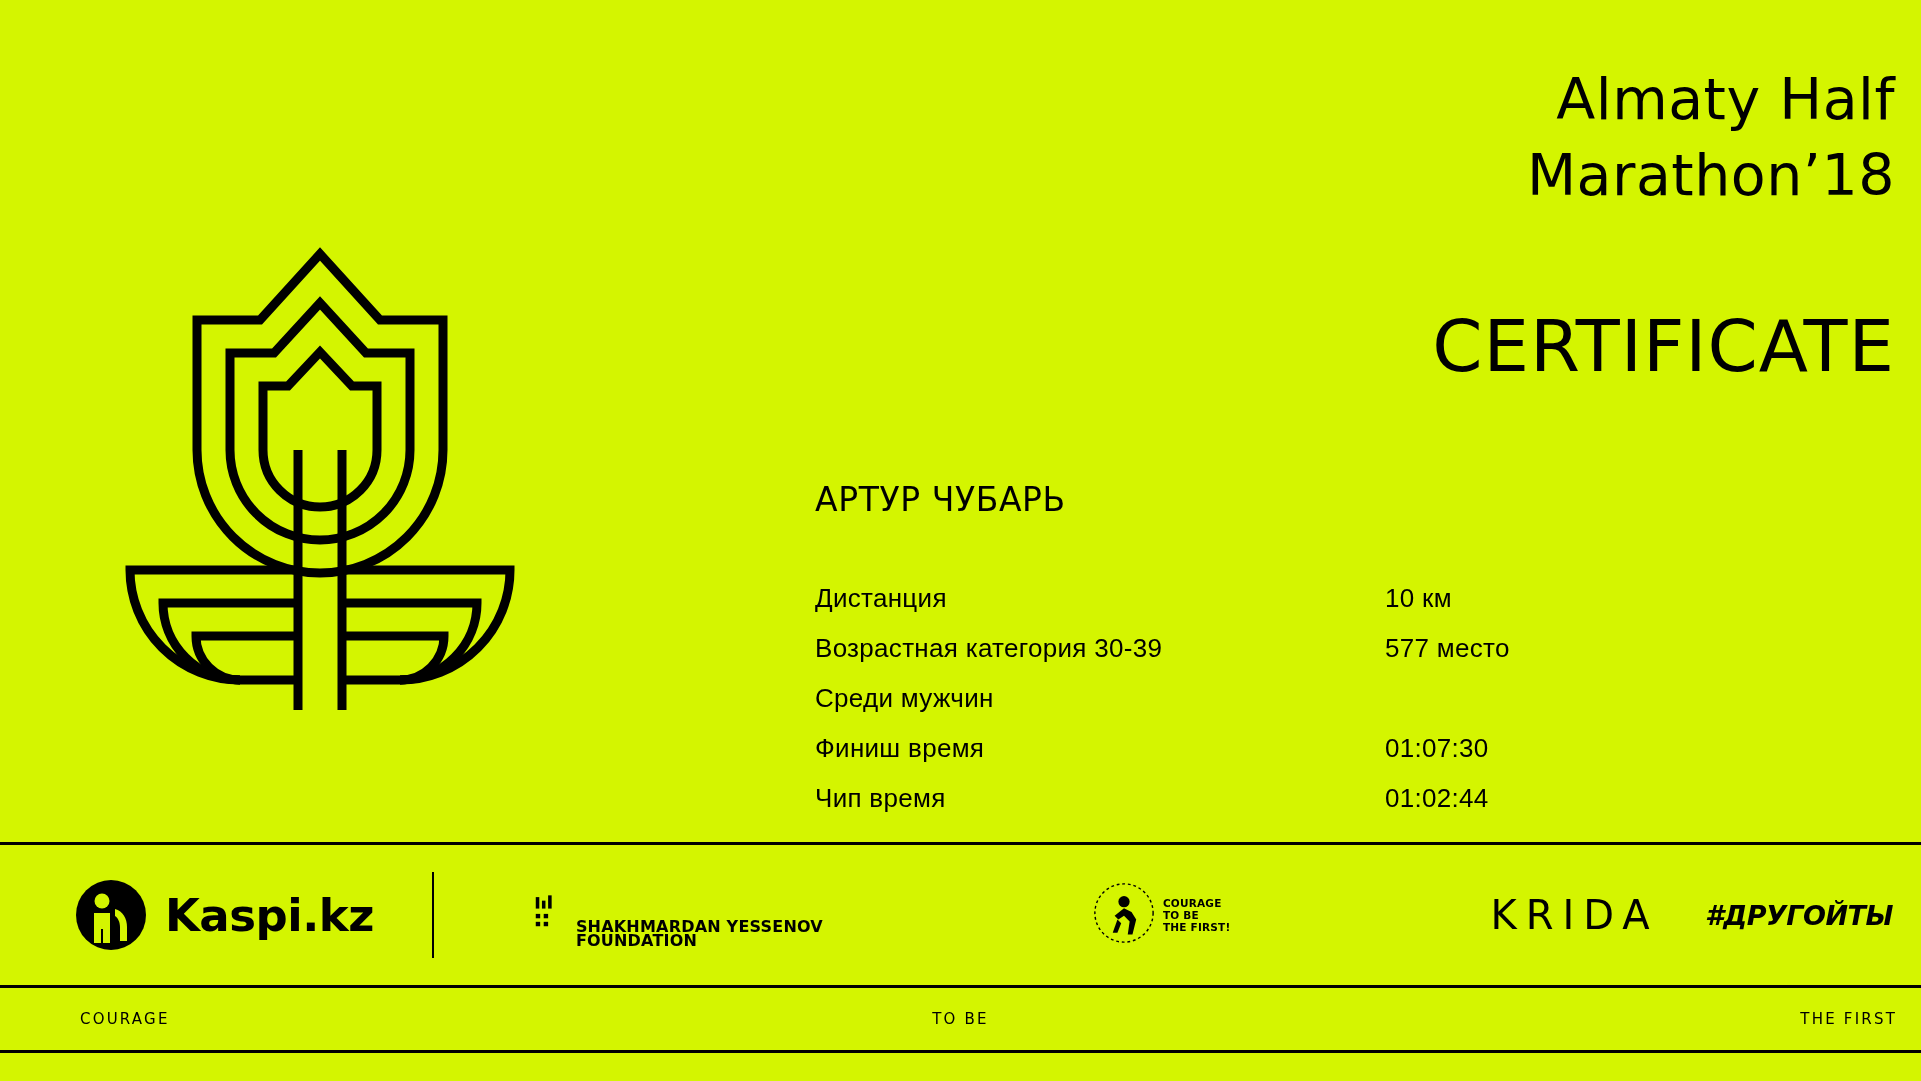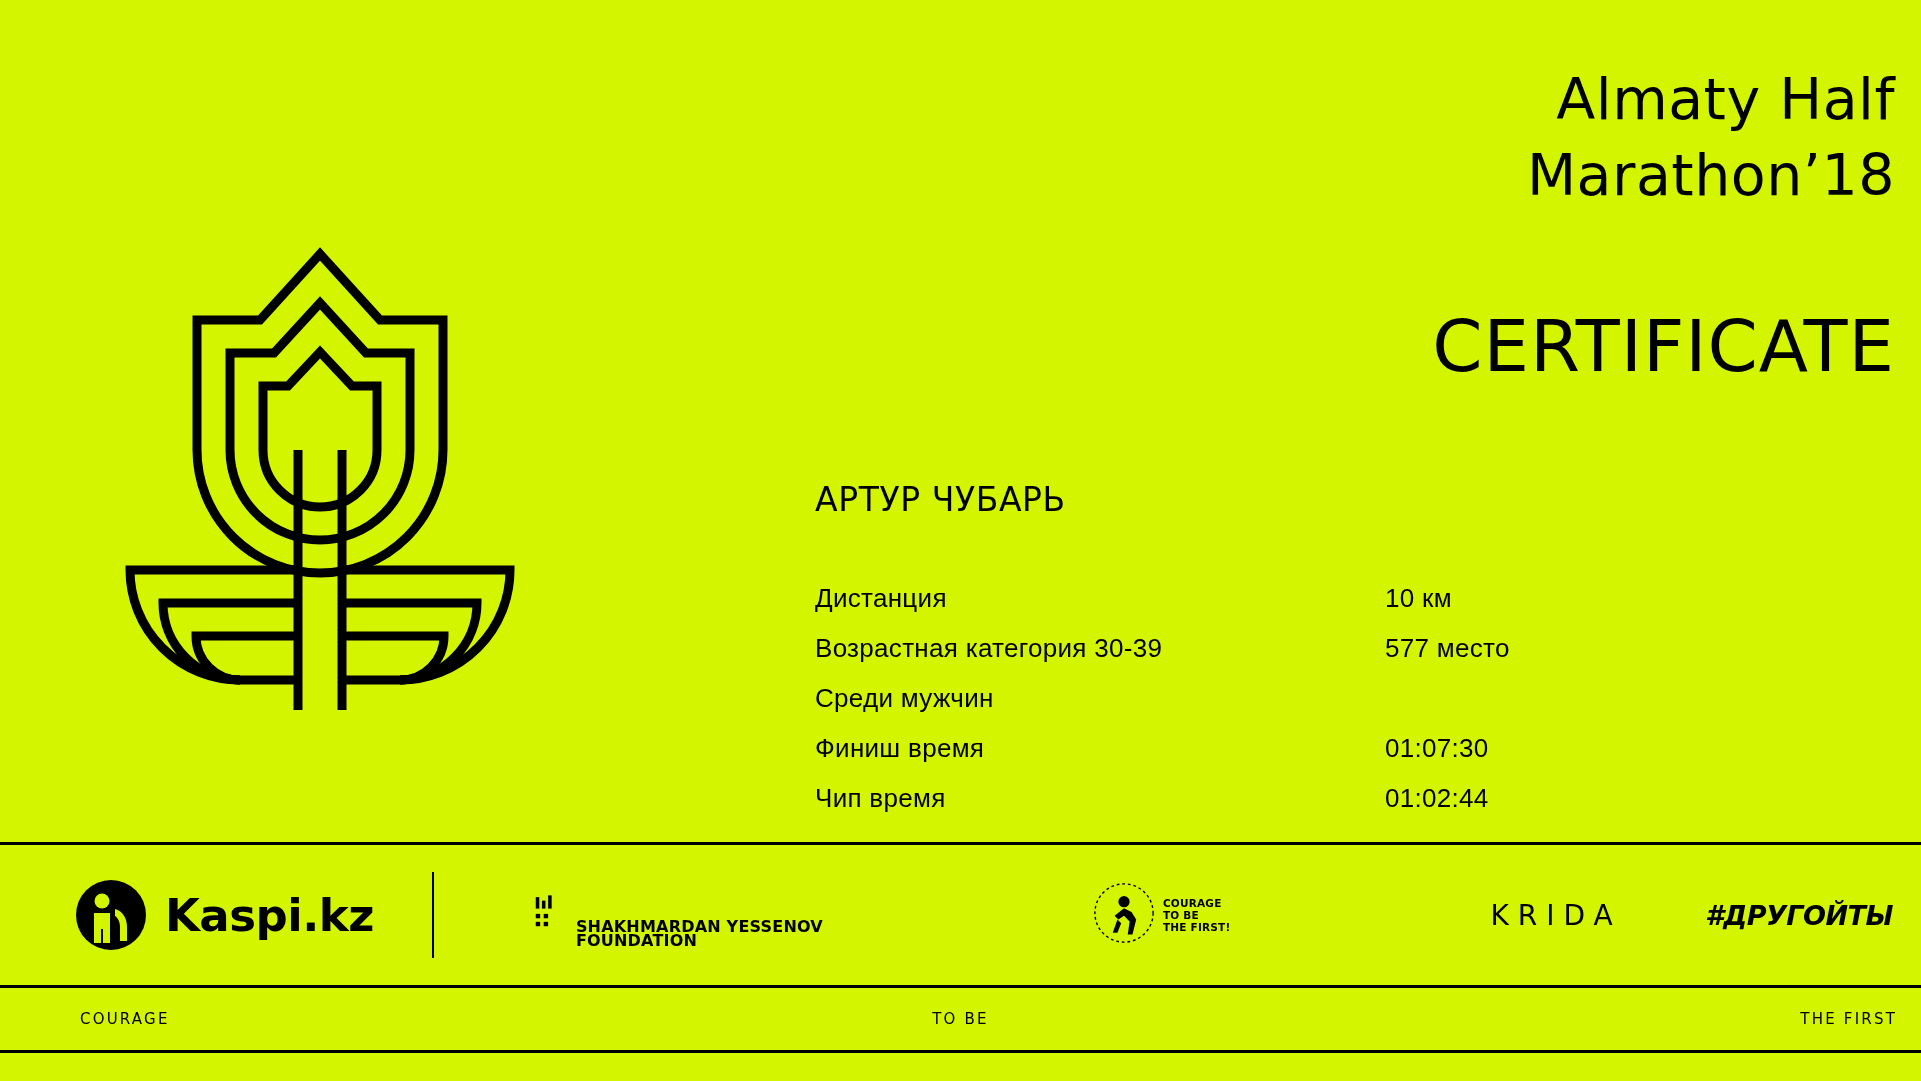--- a/index.html
+++ b/index.html
@@ -154,21 +154,21 @@
     font-weight: 700;
     font-size: 10.5px;
     line-height: 12px;
     margin-left: 8px;
     letter-spacing: 0.2px;
   }
 
   .krida {
     margin-left: 260px;
     font-family: "DejaVu Sans", sans-serif;
-    font-size: 28px;
+    font-size: 40px;
     letter-spacing: 9px;
     font-weight: 400;
   }
 
   .drugoity {
     position: absolute;
     right: 28px;
     font-family: "DejaVu Sans", sans-serif;
     font-weight: 700;
     font-size: 27px;

